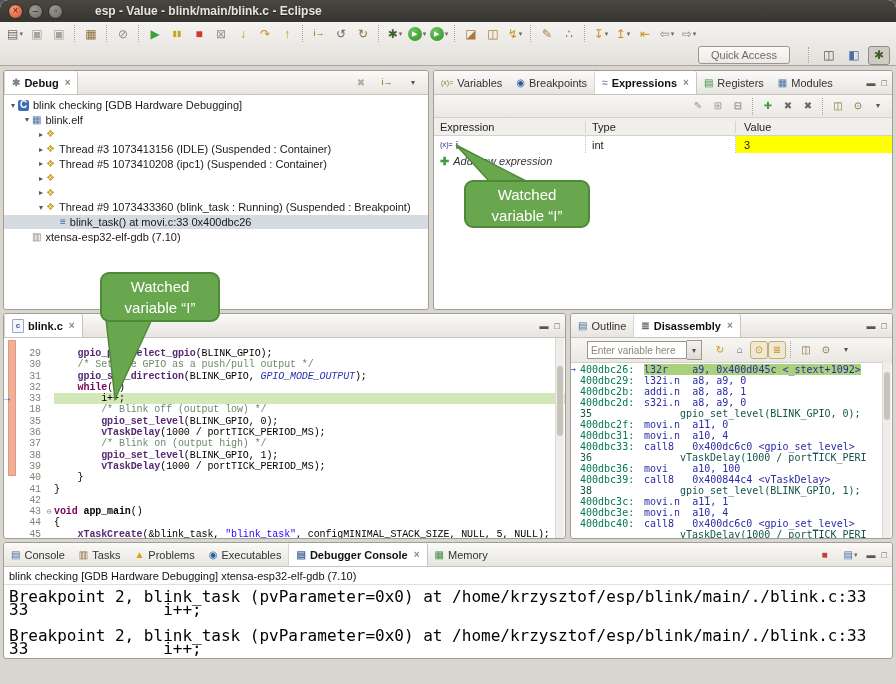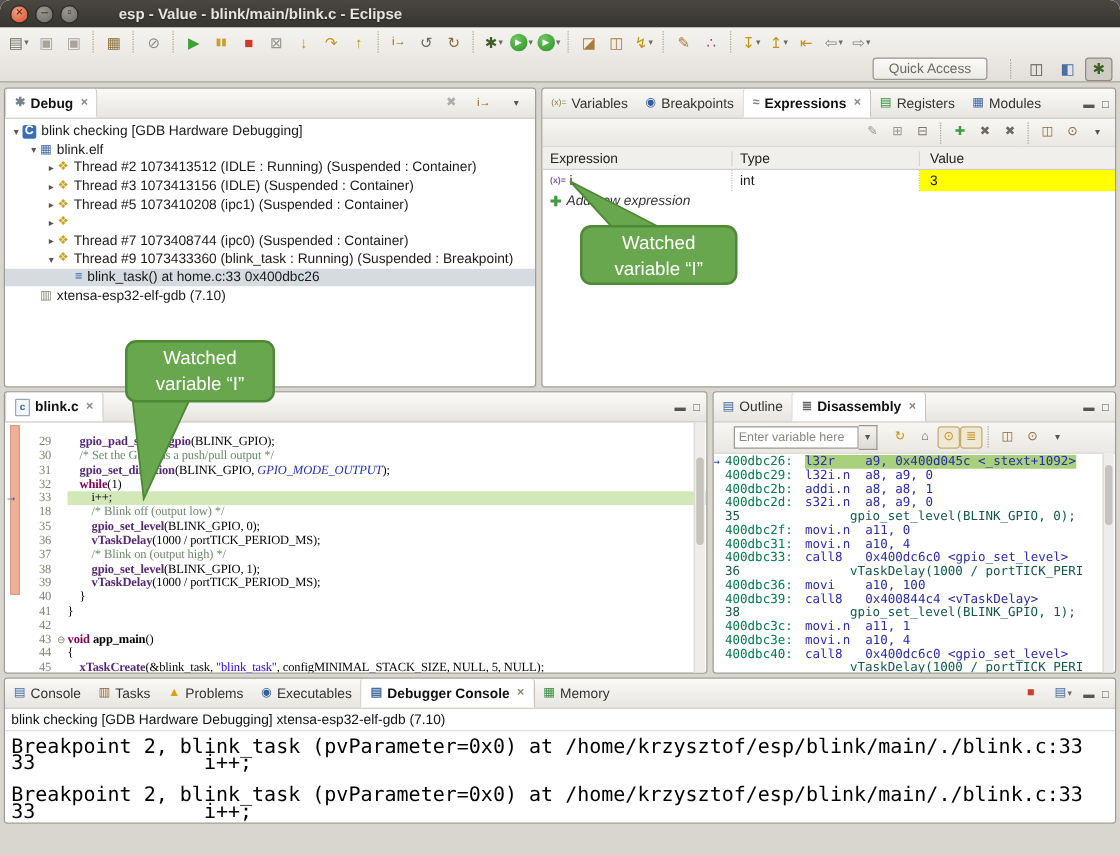--- a/index.html
+++ b/index.html
@@ -50,21 +50,21 @@
   .xc2{width:150px;padding-left:6px;box-sizing:border-box;border-right:1px solid #d8d5cf;}
   .xc3{flex:1;padding-left:8px;box-sizing:border-box;}
   .xrow{display:flex;height:17px;align-items:center;}
   .xrow .xc1,.xrow .xc2{border-right:1px dotted #c4c1ba;height:100%;display:flex;align-items:center;}
   .xrow .xc3{height:100%;display:flex;align-items:center;}
   .vxicon{font-size:7px;color:#7a5fa8;font-weight:bold;margin-right:3px;}
   .addrow{display:flex;height:16px;align-items:center;padding-left:6px;color:#333;}
   .addrow .plus{color:#3e9e3e;font-weight:bold;font-size:11px;margin-right:4px;}
   .addrow .lbl{font-style:italic;}
   
-  .codearea{position:relative;font-family:Liberation Serif, serif;font-size:10px;letter-spacing:-0.1px;padding-top:10px;}
+  .codearea{position:relative;font-family:Liberation Mono, monospace;font-size:10px;letter-spacing:-0.1px;padding-top:10px;}
   .crow{display:flex;height:11.3px;line-height:11.3px;white-space:pre;}
   .annot{width:13px;flex:none;position:relative;z-index:2;}
   .ln{width:24px;flex:none;text-align:right;color:#848078;padding-right:3px;}
   .fold{width:10px;flex:none;color:#8a867f;font-size:8px;line-height:11.3px;text-align:center;}
   .src{flex:1;}
   .crow.cur .src{background:#d2e8b8;}
   .salmon{position:absolute;left:4px;width:8px;background:#f2ae97;border:1px solid #e09a82;box-sizing:border-box;z-index:1;}
   .bparrow{position:absolute;left:0;font-size:10px;font-weight:bold;color:#2458a6;z-index:3;text-shadow:0 0 1px #7da7e0;}
   .tk-p{color:#000;}
   .tk-k{color:#7f0055;font-weight:bold;}
@@ -250,50 +250,48 @@
           <span>blink checking [GDB Hardware Debugging]</span>
         </div>
         <div class="trow" style="padding-left: 18px;">
           <span class="texp">▾</span>
           <span class="tico" style="color: rgb(74, 111, 165);">▦</span>
           <span>blink.elf</span>
         </div>
         <div class="trow" style="padding-left: 32px;">
           <span class="texp">▸</span>
           <span class="tico" style="color: rgb(201, 162, 39);">❖</span>
-          <span>Thread #2 1073413512 (IDLE : Running) (Suspended : Container)</span>
         </div>
         <div class="trow" style="padding-left: 32px;">
           <span class="texp">▸</span>
           <span class="tico" style="color: rgb(201, 162, 39);">❖</span>
           <span>Thread #3 1073413156 (IDLE) (Suspended : Container)</span>
         </div>
         <div class="trow" style="padding-left: 32px;">
           <span class="texp">▸</span>
           <span class="tico" style="color: rgb(201, 162, 39);">❖</span>
           <span>Thread #5 1073410208 (ipc1) (Suspended : Container)</span>
         </div>
         <div class="trow" style="padding-left: 32px;">
           <span class="texp">▸</span>
           <span class="tico" style="color: rgb(201, 162, 39);">❖</span>
         </div>
         <div class="trow" style="padding-left: 32px;">
           <span class="texp">▸</span>
           <span class="tico" style="color: rgb(201, 162, 39);">❖</span>
-          <span>Thread #7 1073408744 (ipc0) (Suspended : Container)</span>
         </div>
         <div class="trow" style="padding-left: 32px;">
           <span class="texp">▾</span>
           <span class="tico" style="color: rgb(201, 162, 39);">❖</span>
           <span>Thread #9 1073433360 (blink_task : Running) (Suspended : Breakpoint)</span>
         </div>
         <div class="trow selected" style="padding-left: 46px;">
           <span class="texp"></span>
           <span class="tico" style="color: rgb(52, 101, 164);">≡</span>
-          <span>blink_task() at home.c:33 0x400dbc26</span>
+          <span>blink_task() at movi.c:33 0x400dbc26</span>
         </div>
         <div class="trow" style="padding-left: 18px;">
           <span class="texp"></span>
           <span class="tico" style="color: rgb(140, 136, 128);">▥</span>
           <span>xtensa-esp32-elf-gdb (7.10)</span>
         </div>
       </div>
   </div>
 
   <div class="panel" style="left:433px;top:70px;width:460px;height:240px;">

